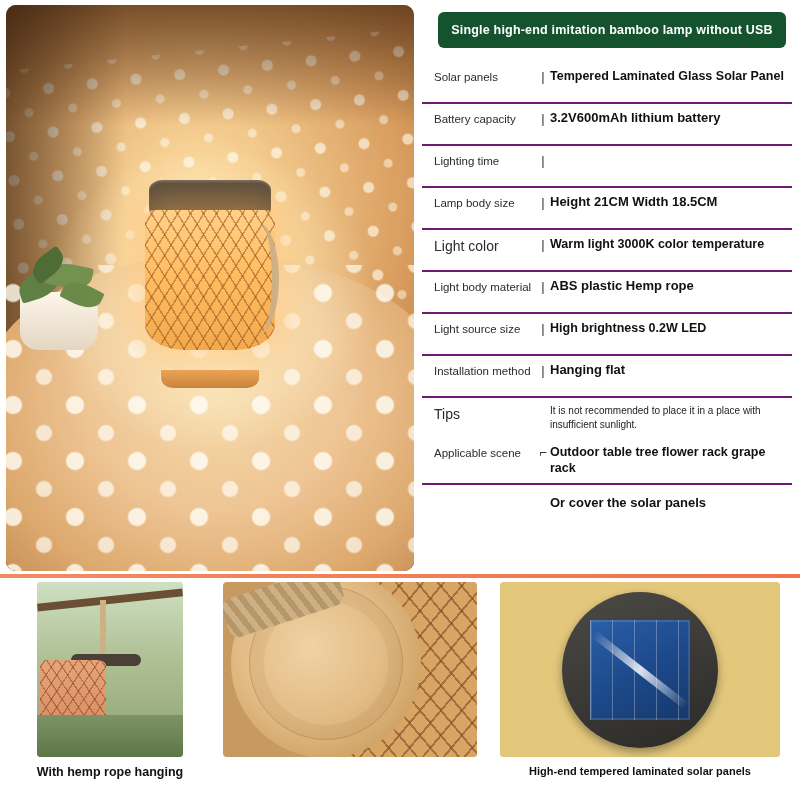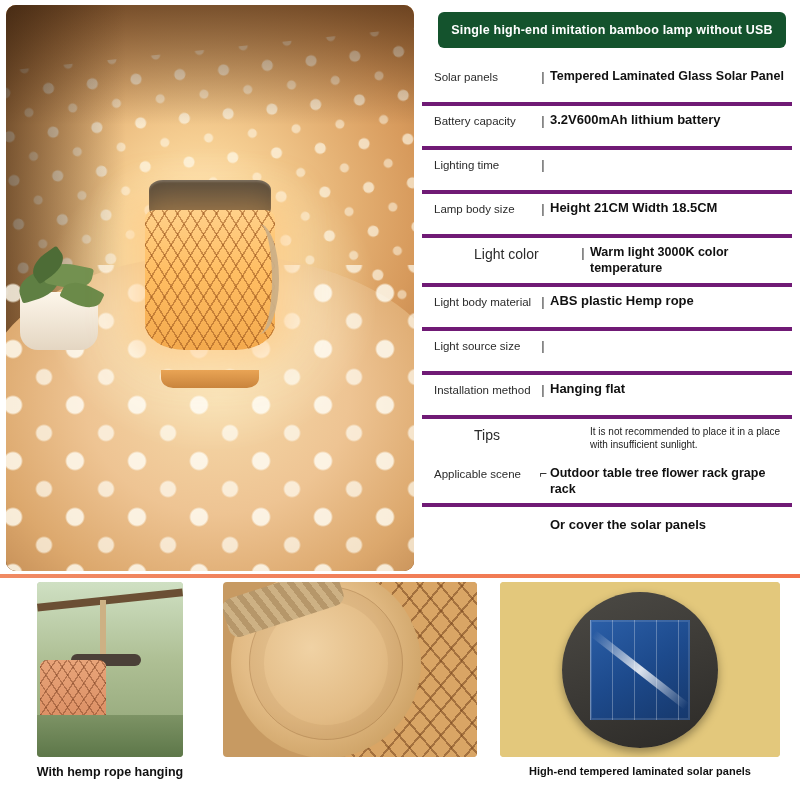--- a/index.html
+++ b/index.html
@@ -140,32 +140,32 @@
     border-radius:6px;
     padding:11px 10px;
     text-align:center;
     margin:2px 6px 14px 16px;
     letter-spacing:.2px;
   }
   .row{
     display:flex;
     align-items:flex-start;
     padding:6px 4px 6px 12px;
-    border-bottom:4px solid #701a75;
+    border-bottom:2px solid #701a75;
     min-height:28px;
   }
   .row:last-child{border-bottom:none;}
   .k{
     width:104px;flex:none;
     color:#2b2b2b;
     font-size:11.5px;
     line-height:1.25;
     padding-top:2px;
   }
-  .k.big{font-size:14px;margin-left:40px;}
+  .k.big{font-size:14px;}
   .sep{
     width:10px;flex:none;
     color:#333;
     font-size:13px;
     text-align:center;
     padding-top:1px;
   }
   .v{
     flex:1;
     color:#111;
@@ -345,20 +345,21 @@
 
       <div class="row">
         <div class="k">Light body material</div>
         <div class="sep">|</div>
         <div class="v mid">ABS plastic Hemp rope</div>
       </div>
 
       <div class="row">
         <div class="k">Light source size</div>
         <div class="sep">|</div>
+        <div class="v">High brightness 0.2W LED</div>
       </div>
 
       <div class="row">
         <div class="k">Installation method</div>
         <div class="sep">|</div>
         <div class="v mid">Hanging flat</div>
       </div>
 
       <div class="row tipsrow">
         <div class="k big">Tips</div>

